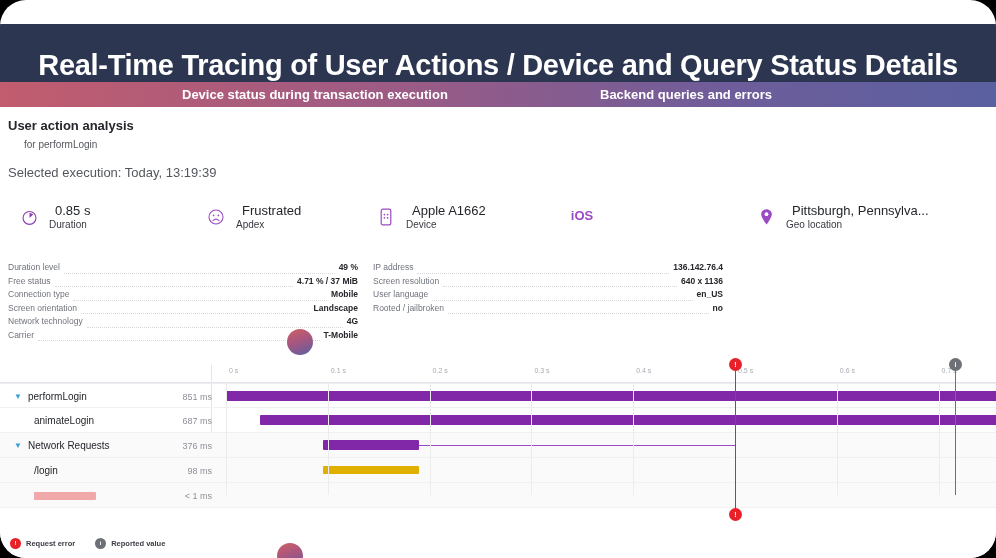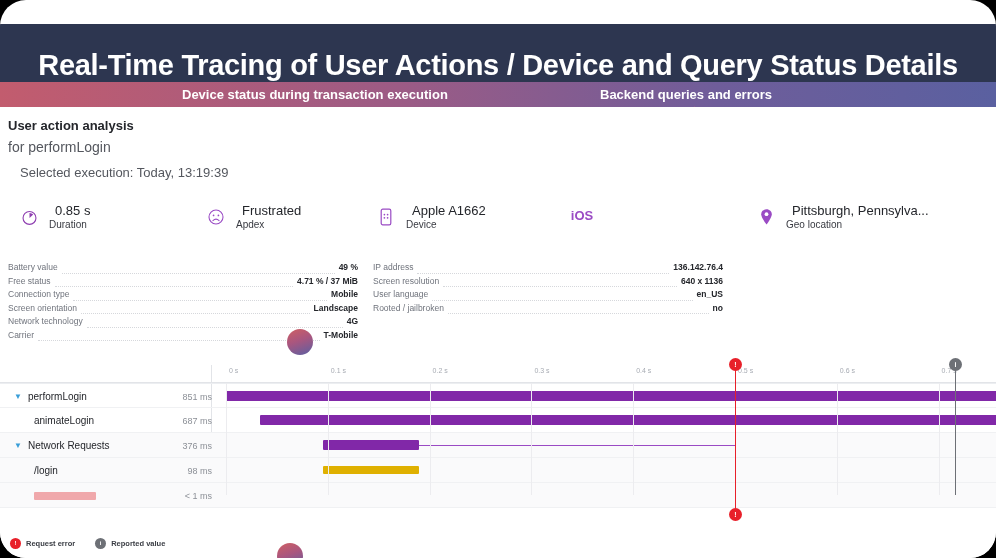--- a/index.html
+++ b/index.html
@@ -62,25 +62,25 @@
     position: absolute; left: 0; top: 107px;
     width: 996px; height: 451px;
     background: #ffffff;
   }
 
   .an-title {
     position: absolute; left: 8px; top: 11px;
     font-size: 13px; font-weight: bold; color: #24262b;
   }
   .an-sub {
-    position: absolute; left: 8px; top: 32px;
-    font-size: 14px; color: #54575e;
+    position: absolute; left: 24px; top: 32px;
+    font-size: 10px; color: #54575e;
   }
   .an-exec {
-    position: absolute; left: 20px; top: 58px;
+    position: absolute; left: 8px; top: 58px;
     font-size: 13px; color: #54575e;
   }
 
   
   .metrics {
     position: absolute; left: 0; top: 96px;
     width: 996px; height: 46px;
   }
   .metric {
     position: absolute; top: 0;
@@ -317,21 +317,21 @@
           <div class="metric-val">Pittsburgh, Pennsylva...</div>
           <div class="metric-lab">Geo location</div>
         </span>
       </div>
 
     </div>
 
     <div class="details">
       <div class="det-col" id="det-left">
         <div class="det-row">
-            <span class="det-k">Battery value</span>
+            <span class="det-k">Duration level</span>
             <span class="det-dots"></span>
             <span class="det-v">49 %</span>
           </div>
         <div class="det-row">
             <span class="det-k">Free status</span>
             <span class="det-dots"></span>
             <span class="det-v">4.71 % / 37 MiB</span>
           </div>
         <div class="det-row">
             <span class="det-k">Connection type</span>

